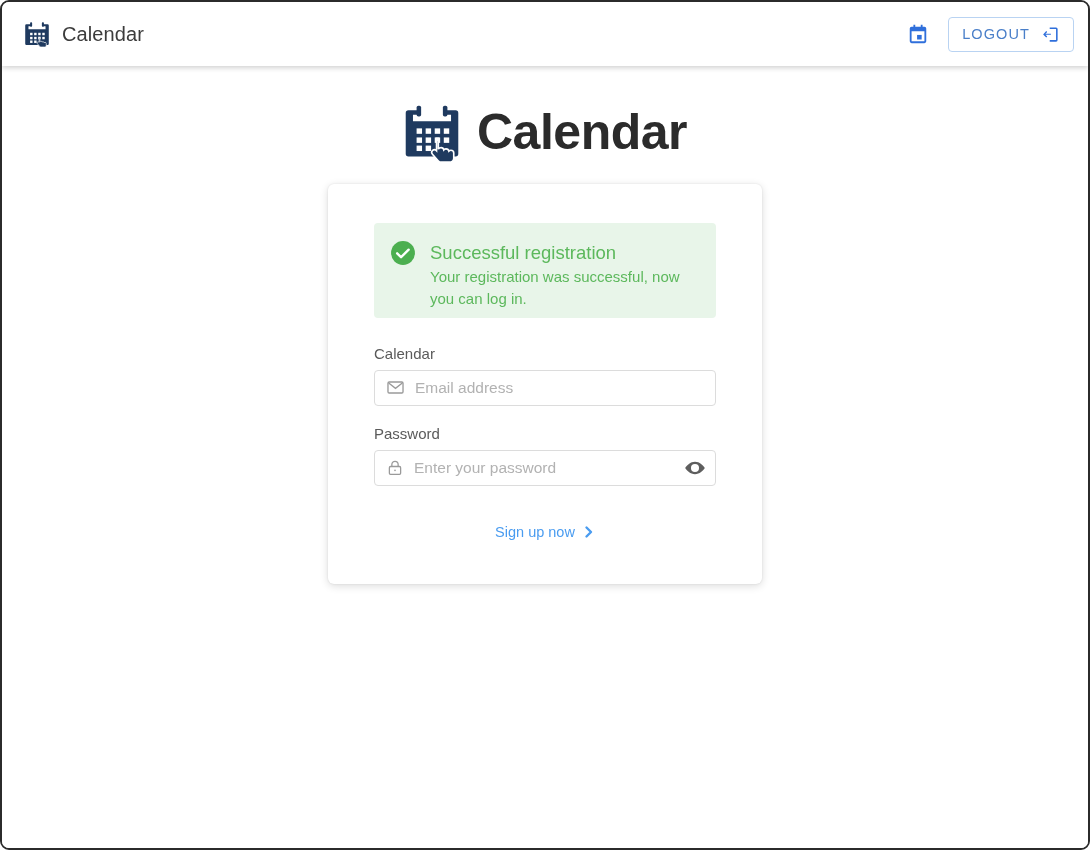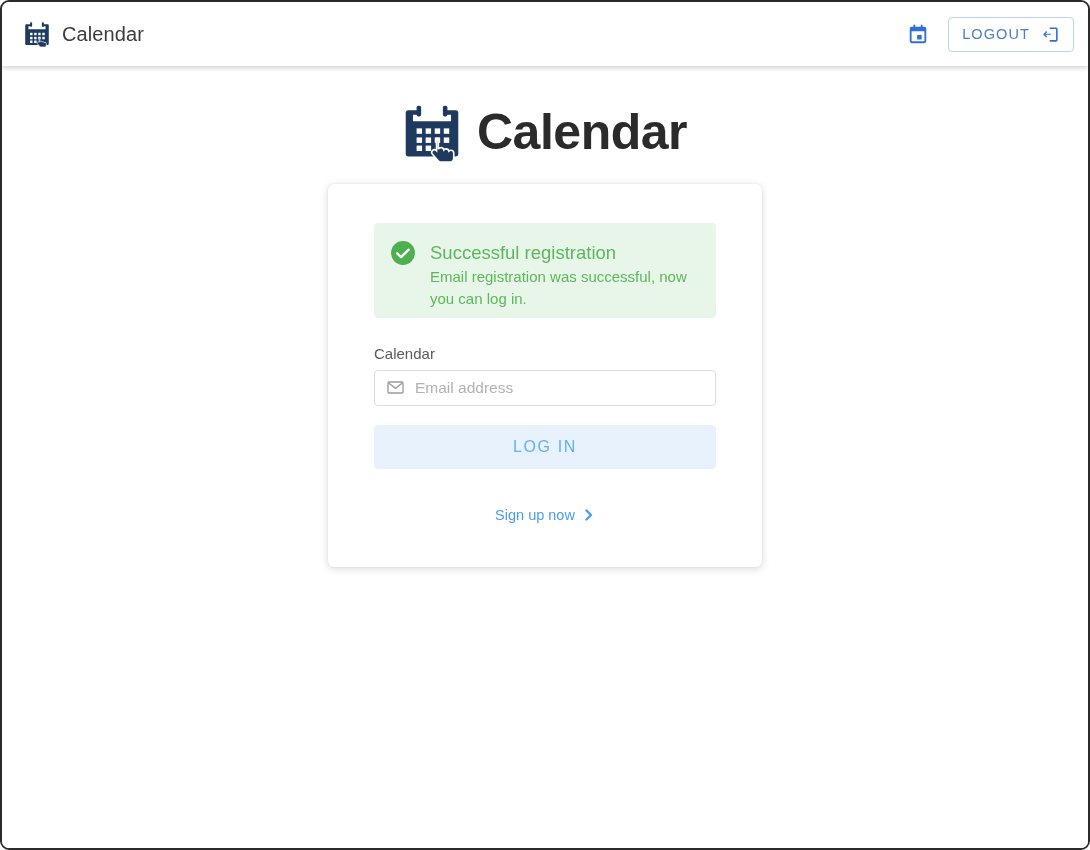--- a/index.html
+++ b/index.html
@@ -274,39 +274,57 @@
 
       <div id="alert-success">
         <span>
           <svg width="26" height="26" viewBox="0 0 24 24">
             <circle cx="12" cy="12" r="11" fill="#4caf50"></circle>
             <path d="M6.6 12.3l3.6 3.6 7-7" fill="none" stroke="#ffffff" stroke-width="2.2" stroke-linecap="round" stroke-linejoin="round"></path>
           </svg>
         </span>
         <div class="alert-body">
           <div class="alert-title">Successful registration</div>
-          <div class="alert-message">Email registration was successful, now you can log in.</div>
+          <div class="alert-message">Your registration was successful, now you can log in.</div>
         </div>
       </div>
 
       <div class="field-group">
         <label class="field-label">Calendar</label>
         <div class="input-wrap">
           <span>
             <svg width="19" height="19" viewBox="0 0 24 24" fill="none" stroke="#9a9a9a" stroke-width="1.7">
               <rect x="2.5" y="5" width="19" height="14" rx="1.5"></rect>
               <path d="M3.4 6.2L12 13l8.6-6.8"></path>
             </svg>
           </span>
           <input type="text" placeholder="Email address" style="">
         </div>
       </div>
 
-
-      <button id="login-button">LOG IN</button>
+      <div class="field-group" id="password-group">
+        <label class="field-label">Password</label>
+        <div class="input-wrap">
+          <span>
+            <svg width="18" height="18" viewBox="0 0 24 24" fill="none" stroke="#9a9a9a" stroke-width="1.7">
+              <rect x="4.5" y="10" width="15" height="10.5" rx="1.5"></rect>
+              <path d="M7.8 10V7.3a4.2 4.2 0 0 1 8.4 0V10"></path>
+              <circle cx="12" cy="15.2" r="1.1" fill="#9a9a9a" stroke="none"></circle>
+            </svg>
+          </span>
+          <input type="password" placeholder="Enter your password" style="">
+          <span>
+            <svg width="22" height="22" viewBox="0 0 24 24" fill="#5e5e5e">
+              <path d="M12 5.2c-5 0-9.1 4-10.7 6.8 1.6 2.8 5.7 6.8 10.7 6.8s9.1-4 10.7-6.8C21.1 9.2 17 5.2 12 5.2zm0 11.2a4.4 4.4 0 1 1 0-8.8 4.4 4.4 0 0 1 0 8.8z"></path>
+              <circle cx="12" cy="12" r="2.5" fill="#ffffff"></circle>
+            </svg>
+          </span>
+        </div>
+      </div>
+
 
       <div id="signup-row">
         <span class="signup-label">Sign up now</span>
         <span>
           <svg width="12" height="14" viewBox="0 0 12 14" fill="none" stroke="#4a9cf0" stroke-width="2.4" stroke-linecap="round" stroke-linejoin="round">
             <path d="M3.5 2.5L8 7l-4.5 4.5"></path>
           </svg>
         </span>
       </div>
 

